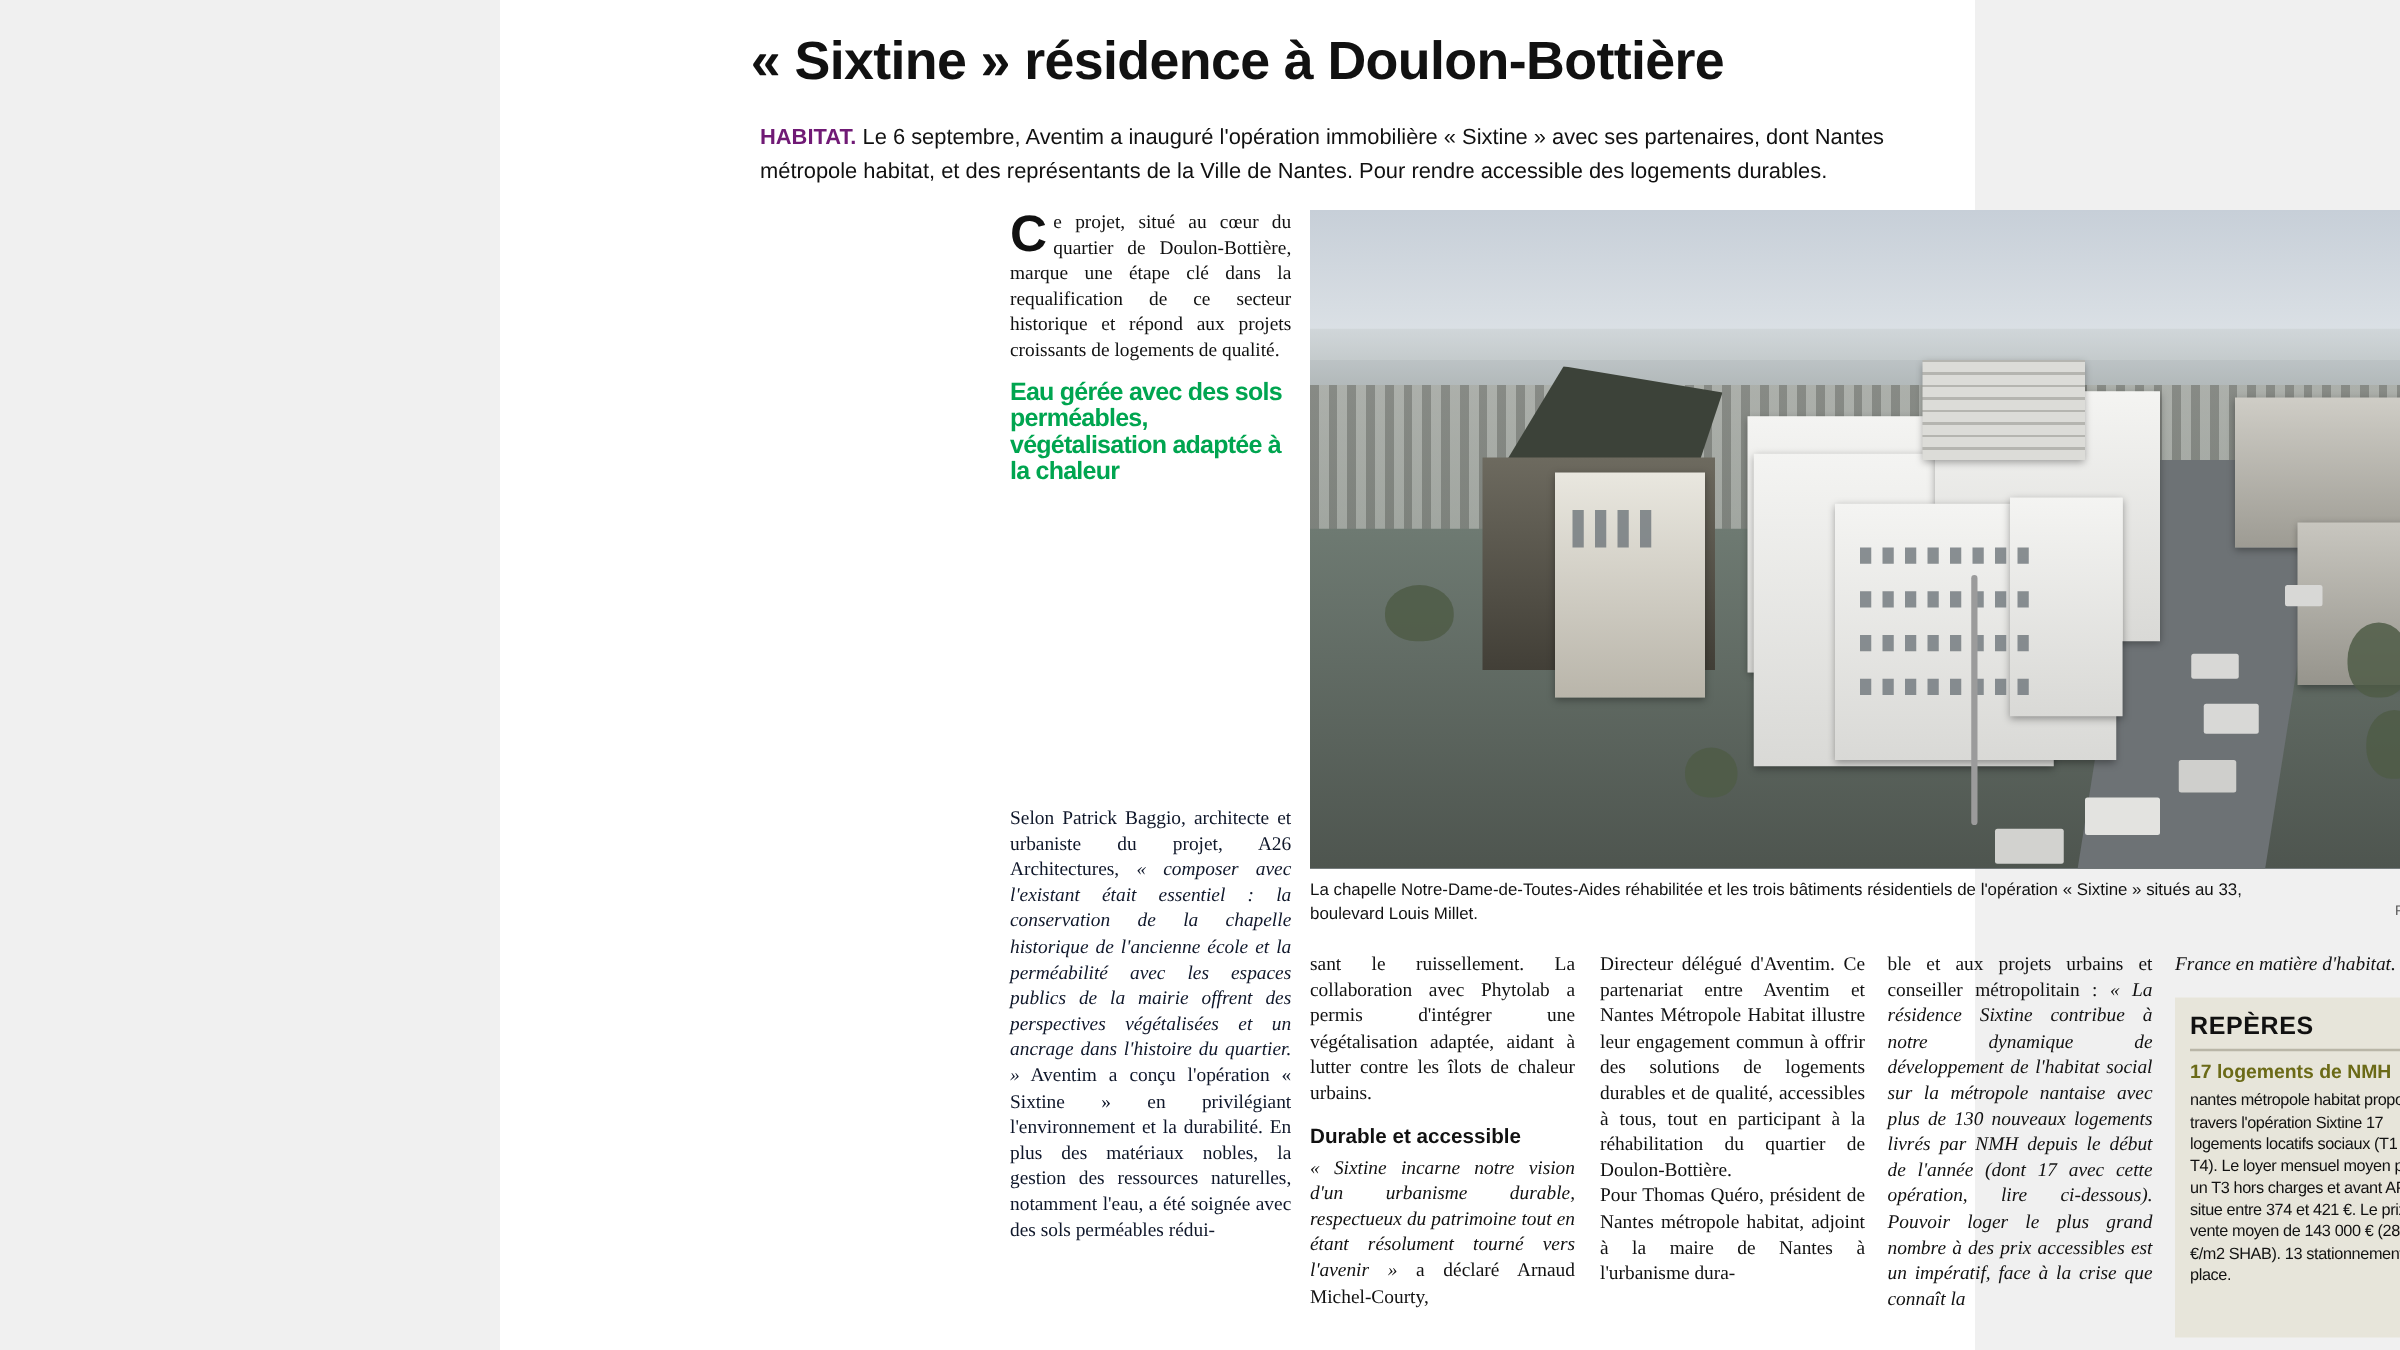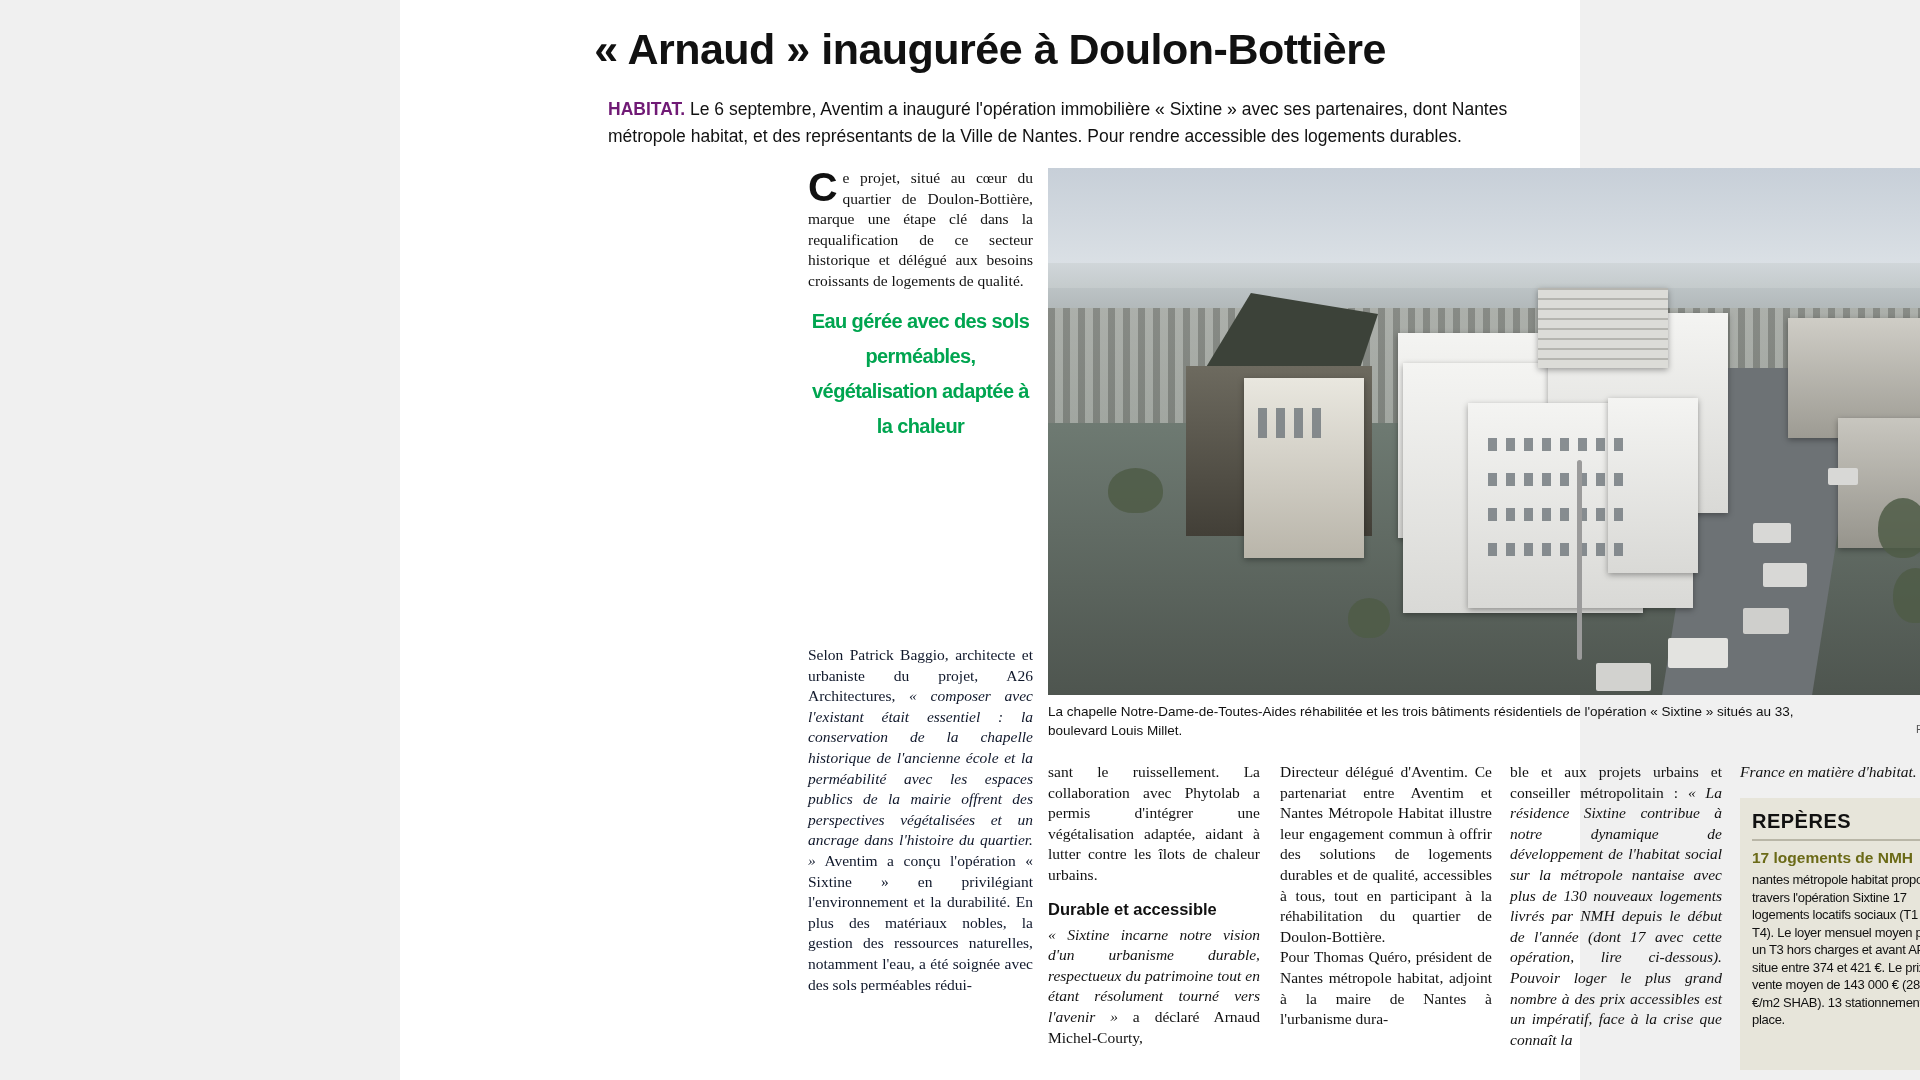--- a/index.html
+++ b/index.html
@@ -83,24 +83,24 @@
     font-size: 41px;
     line-height: 33px;
     padding: 3px 5px 0 0;
     color: #111;
   }
   .subhead-green {
     margin-top: 13px;
     font-family: "Liberation Sans", sans-serif;
     font-weight: bold;
     font-size: 20px;
-    line-height: 35px;
+    line-height: 21px;
     color: #00a550;
     letter-spacing: -0.6px;
-    text-align: center;
+    text-align: left;
   }
   .col1-cont {
     position: absolute;
     left: 408px;
     top: 645px;
     width: 225px;
     font-family: "Liberation Serif", serif;
     font-size: 15.5px;
     line-height: 20.6px;
     text-align: justify;
@@ -255,28 +255,28 @@
     color: #111;
     letter-spacing: -0.3px;
   }
 </style>
 </head>
 <body>
 
 <div class="page">
   <div class="sheet">
 
-    <div class="headline">« Arnaud » inaugurée à Doulon-Bottière</div>
+    <div class="headline">« Sixtine » résidence à Doulon-Bottière</div>
 
     <div class="chapeau">
       <span class="label">HABITAT.</span><span> Le 6 septembre, Aventim a inauguré l'opération immobilière « Sixtine » avec ses partenaires, dont Nantes métropole habitat, et des représentants de la Ville de Nantes. Pour rendre accessible des logements durables.</span>
     </div>
 
     <div class="col1">
-      <p><span class="dropcap">C</span><span>e projet, situé au cœur du quartier de Doulon-Bottière, marque une étape clé dans la requalification de ce secteur historique et délégué aux besoins croissants de logements de qualité.</span></p>
+      <p><span class="dropcap">C</span><span>e projet, situé au cœur du quartier de Doulon-Bottière, marque une étape clé dans la requalification de ce secteur historique et répond aux projets croissants de logements de qualité.</span></p>
       <div class="subhead-green">Eau gérée avec des sols perméables, végétalisation adaptée à la chaleur</div>
     </div>
 
     <div class="col1-cont">
       <span>Selon Patrick Baggio, architecte et urbaniste du projet, A26 Architectures, </span><span class="ital">« composer avec l'existant était essentiel : la conservation de la chapelle historique de l'ancienne école et la perméabilité avec les espaces publics de la mairie offrent des perspectives végétalisées et un ancrage dans l'histoire du quartier. »</span><span> Aventim a conçu l'opération « Sixtine » en privilégiant l'environnement et la durabilité. En plus des matériaux nobles, la gestion des ressources naturelles, notamment l'eau, a été soignée avec des sols perméables rédui-</span>
     </div>
 
     <div class="photo-wrap">
       <div class="sky"></div>
       <div class="far-city"></div>

